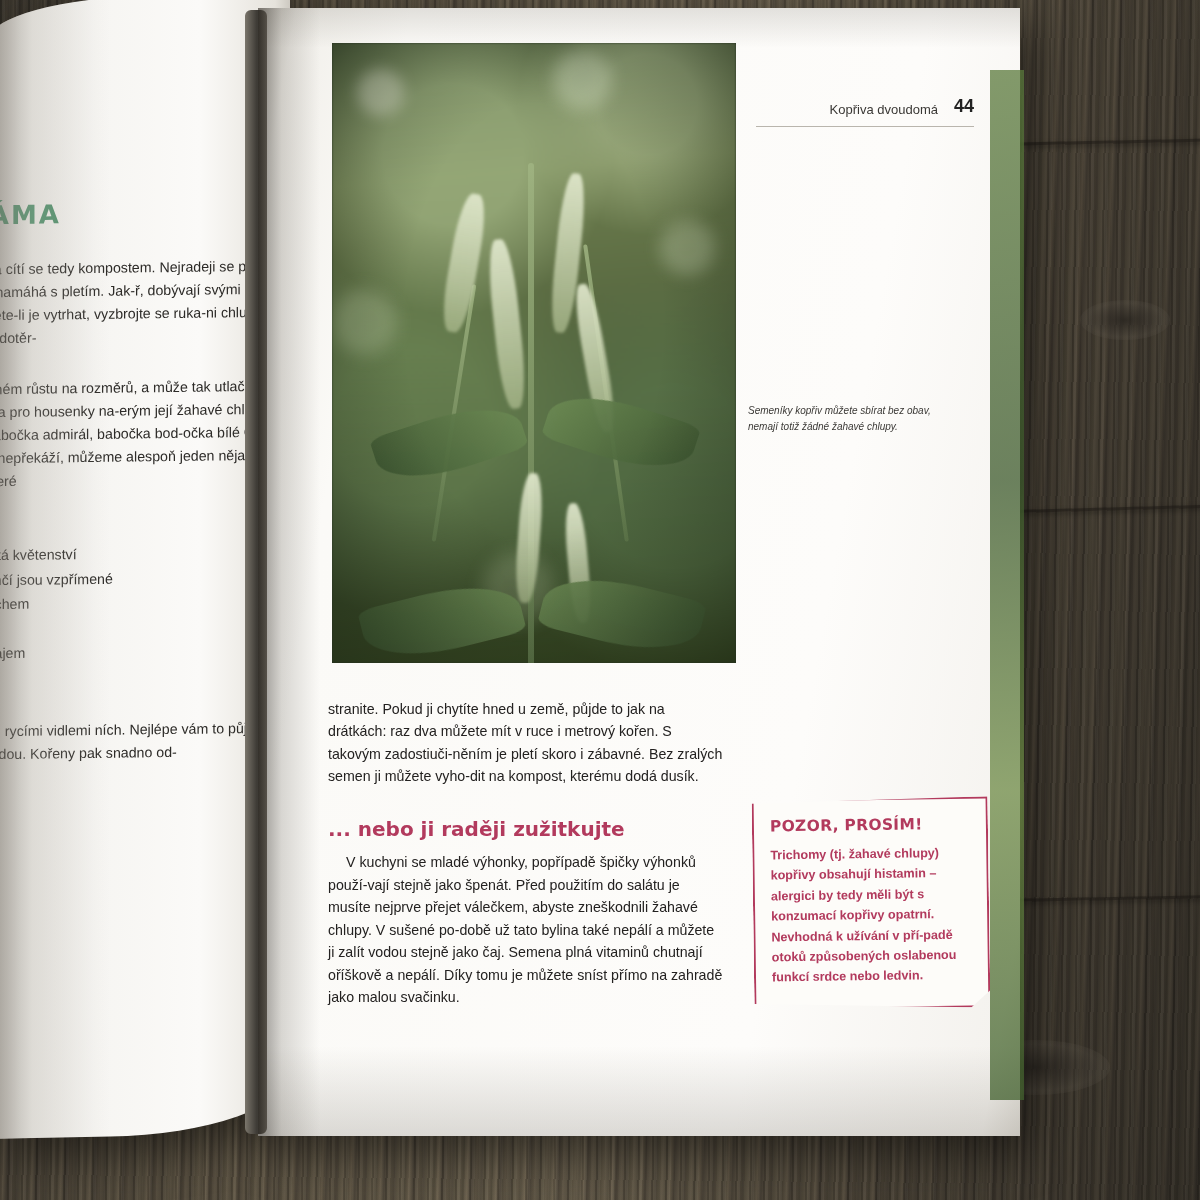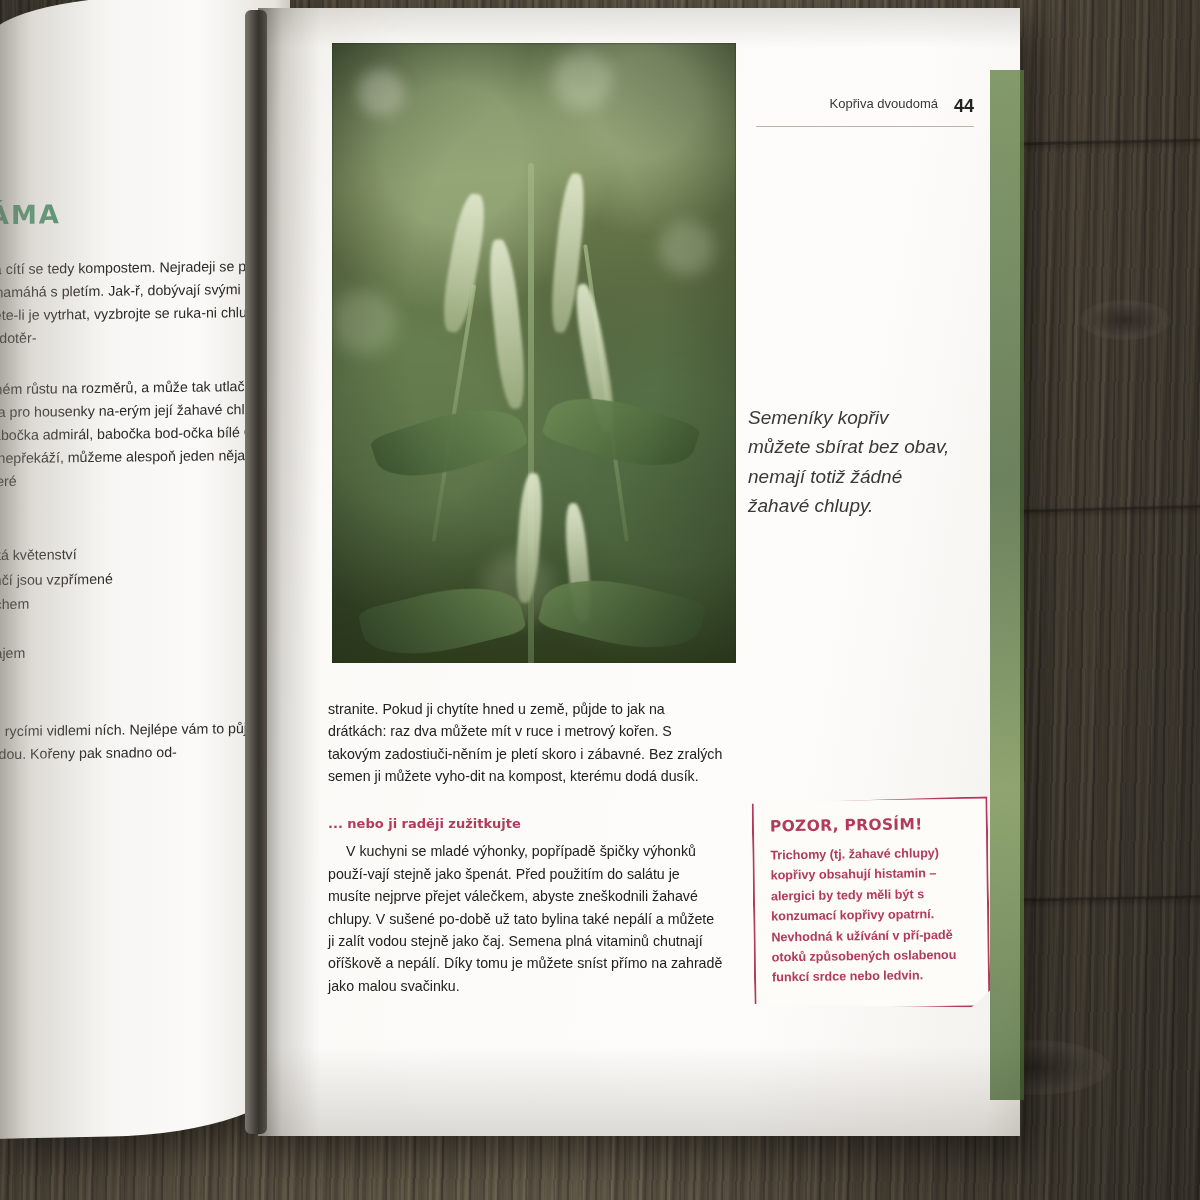--- a/index.html
+++ b/index.html
@@ -198,21 +198,21 @@
   .photo .vignette {
     position: absolute; inset: 0;
     background: radial-gradient(ellipse at 50% 45%, rgba(0,0,0,0) 45%, rgba(20,28,15,0.40) 100%);
   }
 
   .folio {
     position: absolute;
     right: 46px;
     top: 88px;
     display: flex;
-    align-items: flex-start;
+    align-items: flex-end;
     gap: 16px;
     color: #3a3835;
     font-size: 13px;
   }
   .folio .num {
     font-weight: 700;
     font-size: 18px;
     color: #222;
   }
   .folio-rule {
@@ -224,39 +224,39 @@
     background: #b9b5ad;
   }
 
   .caption {
     position: absolute;
     left: 490px;
     top: 395px;
     width: 205px;
     font-style: italic;
     color: #3a3835;
-    font-size: 19px;
+    font-size: 10px;
     line-height: 1.55;
   }
 
   .body-col {
     position: absolute;
     left: 70px;
     top: 690px;
     width: 412px;
     color: #232120;
     font-size: 14.2px;
     line-height: 1.58;
   }
   .body-col p { margin: 0 16px 12px 0; }
   .body-col p.indent { text-indent: 18px; margin-top: -6px; }
   .sec-head {
     color: #b23a5d;
     font-weight: 700;
-    font-size: 13px;
+    font-size: 20px;
     margin: 26px 0 12px 0;
     font-family: "DejaVu Sans", sans-serif;
   }
 
   
   .warn {
     position: absolute;
     left: 495px;
     top: 790px;
     width: 200px;

